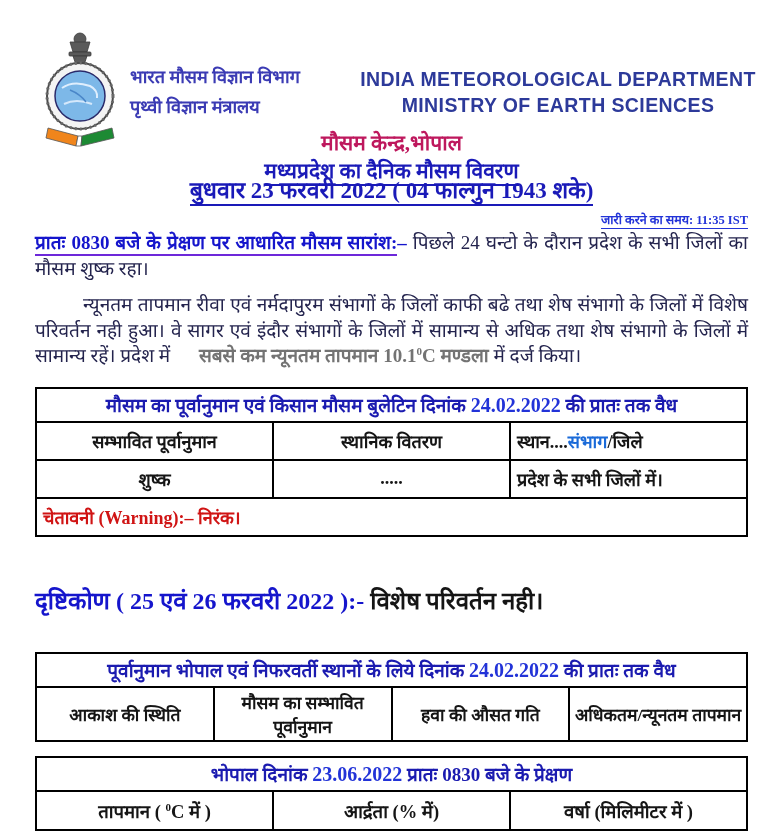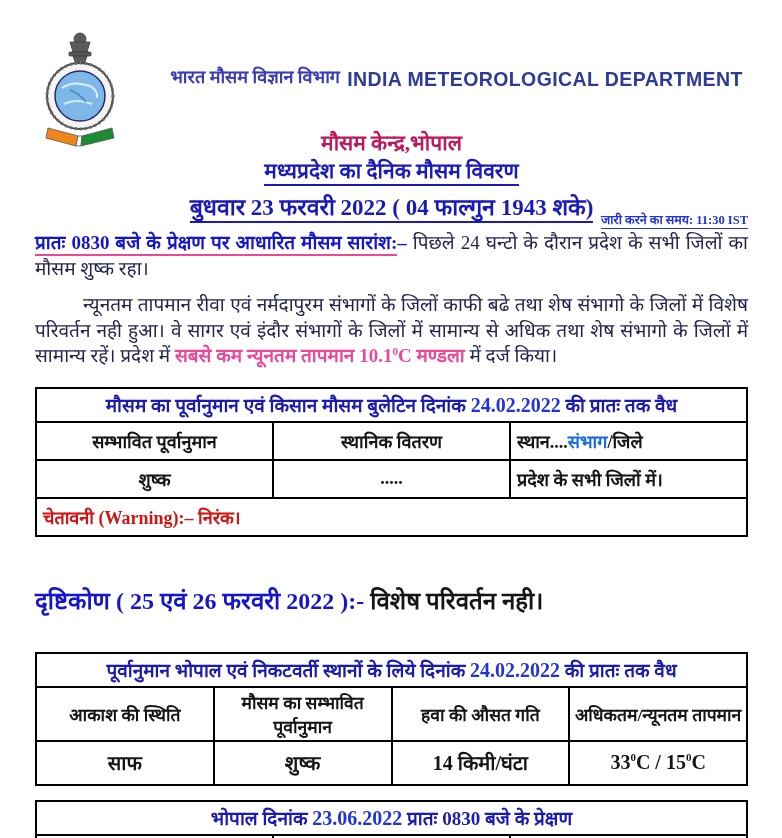--- a/index.html
+++ b/index.html
@@ -8,41 +8,41 @@
     width:782px; height:838px; overflow:hidden;
     font-family:"Liberation Serif","DejaVu Serif",serif;
     color:#23234d;
   }
   .page { position:relative; width:782px; height:838px; padding:0 34px 0 35px; }
 
   
   .hdr { position:relative; height:200px; }
   .logo { position:absolute; left:5px; top:32px; width:80px; height:122px; }
   .org-hi {
-    position:absolute; left:95px; top:62px; width:210px; text-align:right;
+    position:absolute; left:95px; top:62px; width:210px; text-align:left;
     color:#3b3bb4; font-size:18px; font-weight:bold; line-height:30px;
   }
   .org-en {
-    position:absolute; left:300px; top:66px; width:420px; text-align:center;
+    position:absolute; left:313px; top:66px; width:420px; text-align:center;
     color:#2d3a9a; font-family:"Liberation Sans","DejaVu Sans",sans-serif;
     font-weight:bold; font-size:19.5px; line-height:26px; letter-spacing:.4px;
   }
   .t1 { position:absolute; top:128px; width:100%; text-align:center; font-size:21px; font-weight:bold; color:#be185d; }
   .t2 { position:absolute; top:156px; width:100%; text-align:center; font-size:21px; font-weight:bold; color:#1a1ab8; }
   .t2 span, .t3 span { border-bottom:2px solid #1a1ab8; padding-bottom:1px; }
-  .t3 { position:absolute; top:190px; width:100%; text-align:center; font-size:23px; font-weight:bold; color:#1a1ab8; }
+  .t3 { position:absolute; top:173px; width:100%; text-align:center; font-size:23px; font-weight:bold; color:#1a1ab8; }
   .issue { position:absolute; top:211px; right:0; font-size:12.5px; font-weight:bold; color:#2233d8; }
   .issue span { border-bottom:1.5px solid #2233d8; padding-bottom:1px;}
 
   
   .summary { margin-top:30px; font-size:19px; line-height:25.5px; text-align:justify; }
   .sum-head { color:#1515cc; font-weight:bold; }
-  .sum-head .u { border-bottom:2px solid #ec4899; padding-bottom:1px; }
+  .sum-head .u { border-bottom:2px solid #6d28d9; padding-bottom:1px; }
   .para2 { margin-top:11px; text-indent:48px; }
-  .b { font-weight:bold; color:#ec4899; }
+  .b { font-weight:bold; color:#737373;margin-left:24px; }
   sup.deg { font-size:11px; vertical-align:super; line-height:0; }
 
   
   table { border-collapse:collapse; width:713px; table-layout:fixed; }
   td { border:2px solid #000; padding:6px 6px; font-size:18px; font-weight:bold; color:#151515; }
   .tbl-title { text-align:center; color:#1b1bb0; font-size:19px; font-weight:bold; padding:3px 8px; }
   .date-blue { color:#2233d8; font-size:20px; }
 
   .tbl1 { margin-top:18px; }
   .tbl1 .c1 { width:195px; text-align:center; }
@@ -95,30 +95,32 @@
         <g stroke="#555" stroke-width="0.8">
           <path d="M8 96 L38 104 L36 114 L6 106 Z" fill="#f0851c"></path>
           <path d="M38 104 L42 104 L41 114 L36 114 Z" fill="#ffffff"></path>
           <path d="M42 104 L72 96 L74 106 L41 114 Z" fill="#1d8a34"></path>
         </g>
       </svg>
     </div>
 
     <div class="org-hi">
       <div>भारत मौसम विज्ञान विभाग</div>
+      <div>पृथ्वी विज्ञान मंत्रालय</div>
     </div>
 
     <div class="org-en">
       <div>INDIA METEOROLOGICAL DEPARTMENT</div>
+      <div>MINISTRY OF EARTH SCIENCES</div>
     </div>
 
     <div class="t1">मौसम केन्द्र,भोपाल</div>
     <div class="t2"><span>मध्यप्रदेश का दैनिक मौसम विवरण</span></div>
     <div class="t3"><span>बुधवार 23 फरवरी 2022 ( 04 फाल्गुन 1943 शके)</span></div>
-    <div class="issue"><span>जारी करने का समय: 11:30 IST</span></div>
+    <div class="issue"><span>जारी करने का समय: 11:35 IST</span></div>
   </div>
 
   <div class="summary">
     <p><span class="sum-head"><span class="u">प्रातः 0830 बजे के प्रेक्षण पर आधारित मौसम सारांश:</span><span>–</span></span><span> पिछले 24 घन्टो के दौरान प्रदेश के सभी जिलों का मौसम शुष्क रहा।</span></p>
     <p class="para2"><span>न्यूनतम तापमान रीवा एवं नर्मदापुरम संभागों के जिलों काफी बढे तथा शेष संभागो के जिलों में विशेष परिवर्तन नही हुआ। वे सागर एवं इंदौर संभागों के जिलों में सामान्य से अधिक तथा शेष संभागो के जिलों में सामान्य रहें। प्रदेश में </span><span class="b"><span>सबसे कम न्यूनतम तापमान 10.1</span><sup class="deg">0</sup><span>C मण्डला</span></span><span> में दर्ज किया।</span></p>
   </div>
 
   <table class="tbl1">
     <tbody>
         <tr>
@@ -140,33 +142,27 @@
   </tbody>
     </table>
 
   <div class="outlook">
     <span class="blue">दृष्टिकोण ( 25 एवं 26 फरवरी 2022 ):-</span><span class="rest"> विशेष परिवर्तन नही।</span>
   </div>
 
   <table class="tbl2">
     <tbody>
         <tr>
-      <td class="tbl-title" colspan="4"><span>पूर्वानुमान भोपाल एवं निकटवर्ती स्थानों के लिये दिनांक </span><span class="date-blue">24.02.2022</span><span> की प्रातः तक वैध</span></td>
+      <td class="tbl-title" colspan="4"><span>पूर्वानुमान भोपाल एवं निफरवर्ती स्थानों के लिये दिनांक </span><span class="date-blue">24.02.2022</span><span> की प्रातः तक वैध</span></td>
     </tr>
     <tr class="h">
       <td class="co1">आकाश की स्थिति</td>
       <td class="co2">मौसम का सम्भावित पूर्वानुमान</td>
       <td class="co3">हवा की औसत गति</td>
       <td class="co4">अधिकतम/न्यूनतम तापमान</td>
-    </tr>
-    <tr class="v">
-      <td class="co1">साफ</td>
-      <td class="co2">शुष्क</td>
-      <td class="co3">14 किमी/घंटा</td>
-      <td class="co4 temp-cell"><span>33</span><sup class="deg">0</sup><span>C</span><span> / </span><span>15</span><sup class="deg">0</sup><span>C</span></td>
     </tr>
   </tbody>
     </table>
 
   <table class="tbl3">
     <tbody>
         <tr>
       <td class="tbl-title" colspan="6"><span>भोपाल दिनांक </span><span class="date-blue">23.06.2022</span><span> प्रातः 0830 बजे के प्रेक्षण</span></td>
     </tr>
     <tr>

